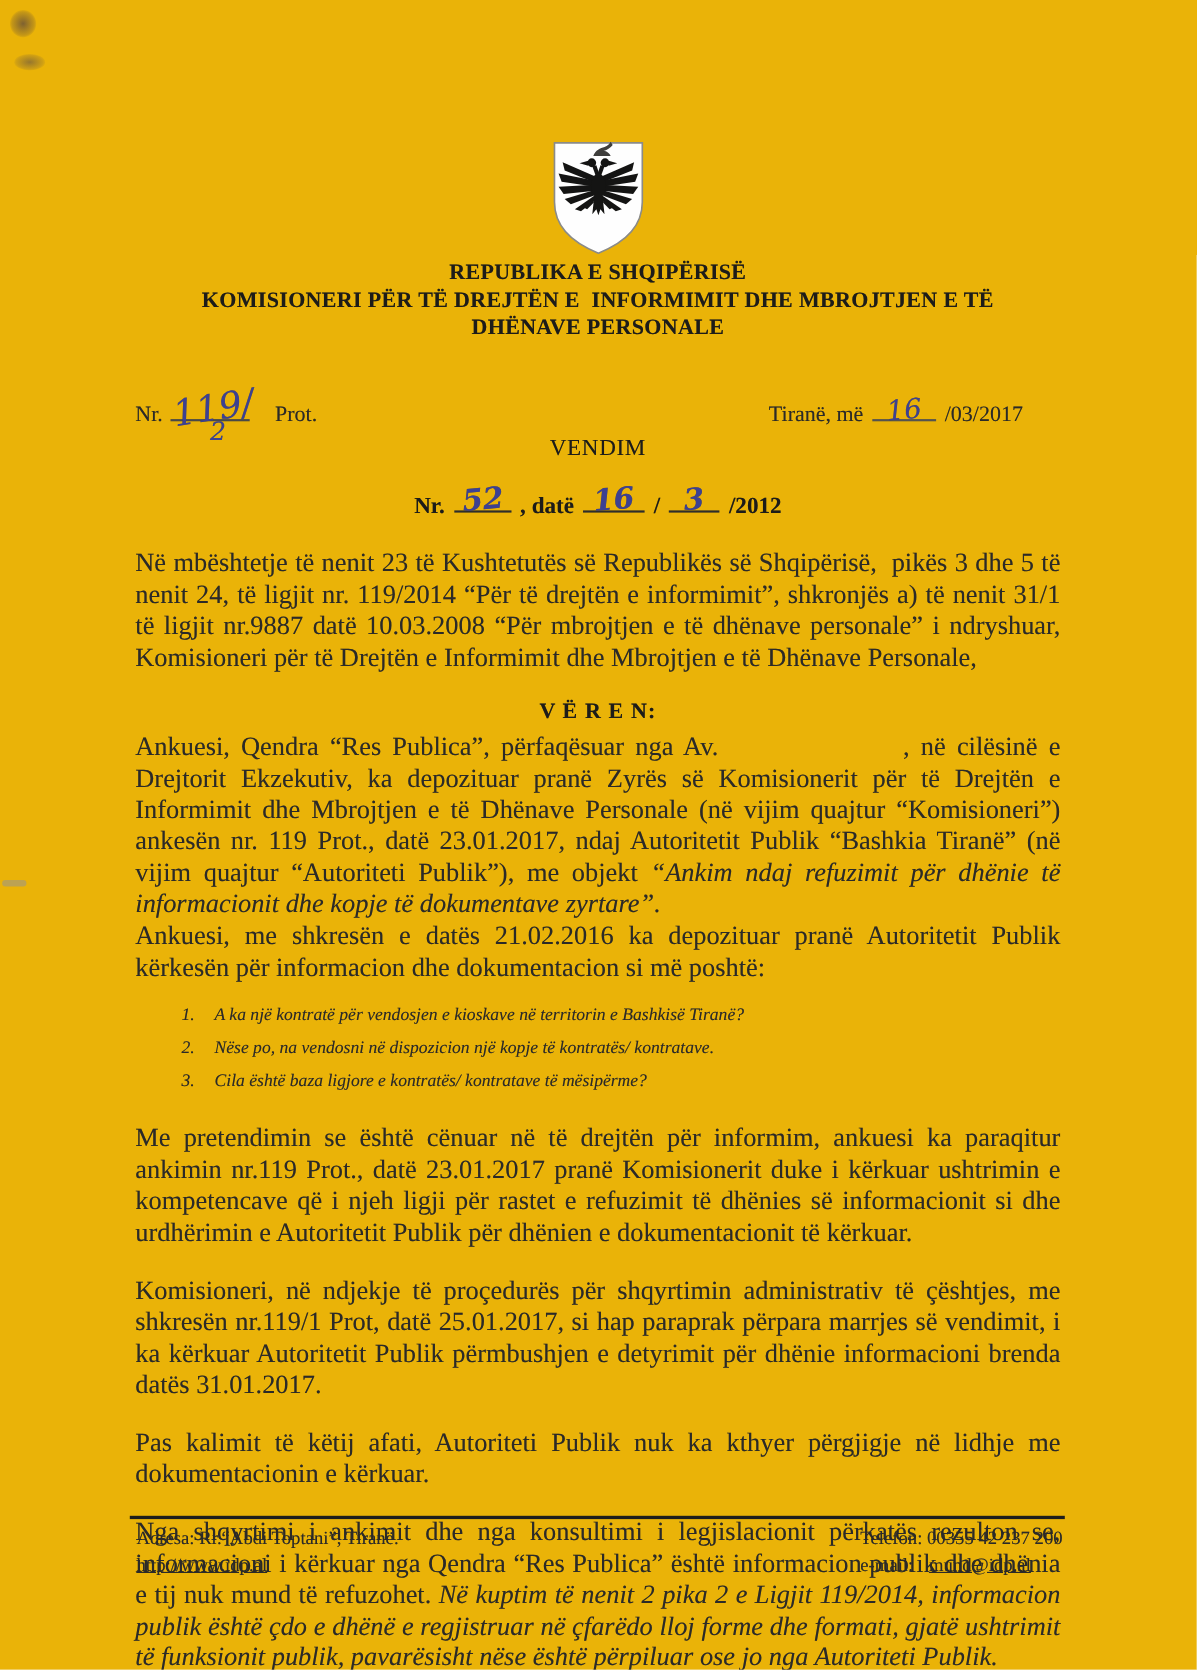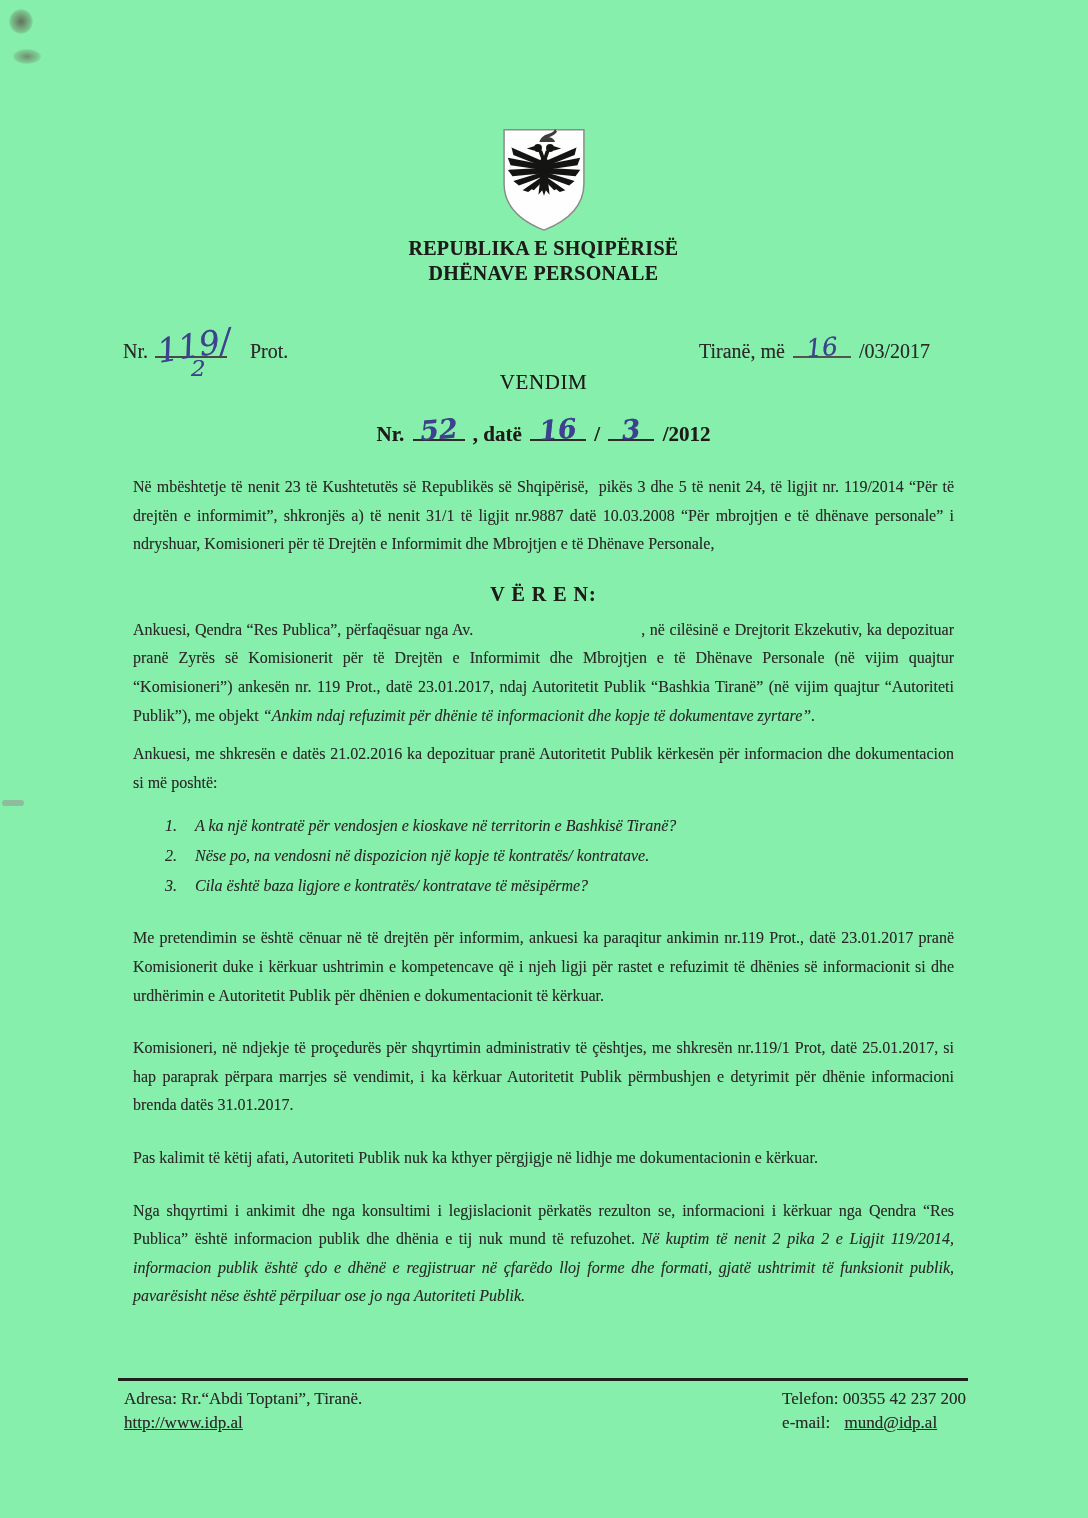--- a/index.html
+++ b/index.html
@@ -1,19 +1,19 @@
 <!DOCTYPE html>
 <html><head>
 <meta charset="utf-8">
 <style>
   html,body{margin:0;padding:0;background:#fbfbfa;}
   .page{
     position:relative;
     width:1088px;height:1518px;
-    background:#86efac;
+    background:#eab308;
     font-family:"Liberation Serif","DejaVu Serif",serif;
     color:#2b2a28;
     overflow:hidden;
   }
   .content{padding:0 124px 0 123px;}
   .ink{color:#2b2a28;text-shadow:0 0 .5px rgba(50,48,45,.45);}
 
   
   .scan-mark{position:absolute;border-radius:50%;}
   .mark-1{left:9px;top:9px;width:24px;height:25px;background:radial-gradient(ellipse at 50% 50%, rgba(90,70,62,.75), rgba(90,70,62,.25) 60%, transparent 75%);}
@@ -40,21 +40,21 @@
   .u-day1{width:58px;}
 
   
   .vendim{text-align:center;font-weight:normal;font-size:21px;color:#1d1c19;margin-top:4px;letter-spacing:.6px;text-shadow:0 0 .5px rgba(40,38,35,.5);}
   .decision-line{text-align:center;margin-top:22px;font-weight:bold;font-size:21px;color:#1d1c19;text-shadow:0 0 .5px rgba(40,38,35,.5);}
   .decision-line .u{border-bottom-color:#2e2d2b;}
   .u-52{width:52px;} .u-16{width:56px;} .u-3{width:46px;}
   .decision-line .hw{font-size:27px;}
 
   
-  .para{font-size:16px;line-height:28.6px;text-align:justify;margin:10px;text-shadow:0 0 .5px rgba(50,48,45,.4);}
+  .para{font-size:24px;line-height:28.6px;text-align:justify;margin:0;text-shadow:0 0 .5px rgba(50,48,45,.4);}
   .para em{font-style:italic;}
   .p-intro{margin-top:26px;}
   .veren{text-align:center;font-weight:bold;font-size:20px;color:#1d1c19;margin:24px 0 6px 0;letter-spacing:1px;text-shadow:0 0 .5px rgba(40,38,35,.5);}
   .p-pretendimin{margin-top:23px;}
   .p-komisioneri{margin-top:24px;}
   .p-pas{margin-top:24px;}
   .p-nga{margin-top:24px;}
   .redact-gap{display:inline-block;width:168px;height:1px;}
 
   
@@ -103,20 +103,21 @@
         <circle cx="56.5" cy="21.5" r="4.3"></circle>
         <polygon points="60,19.5 68.5,22 60,24.5"></polygon>
         <ellipse cx="50" cy="44" rx="7" ry="12"></ellipse>
         <polygon points="46,54 54,54 56,72 52,67 50,73 48,67 44,72"></polygon>
         <polygon points="43,57 35,65 39,67 46,60"></polygon>
         <polygon points="57,57 65,65 61,67 54,60"></polygon>
       </g>
     </svg>
 
     <div class="hdr">REPUBLIKA E SHQIPËRISË</div>
+    <div class="hdr">KOMISIONERI PËR TË DREJTËN E&nbsp; INFORMIMIT DHE MBROJTJEN E TË</div>
     <div class="hdr">DHËNAVE PERSONALE</div>
 
     <div class="proto-row">
       <div class="proto-left ink">
         <span>Nr.</span>
         <span class="frac">
           <span class="hw num">119/</span>
           <span class="hw den">2</span>
         </span>
         <span class="prot-label">Prot.</span>

